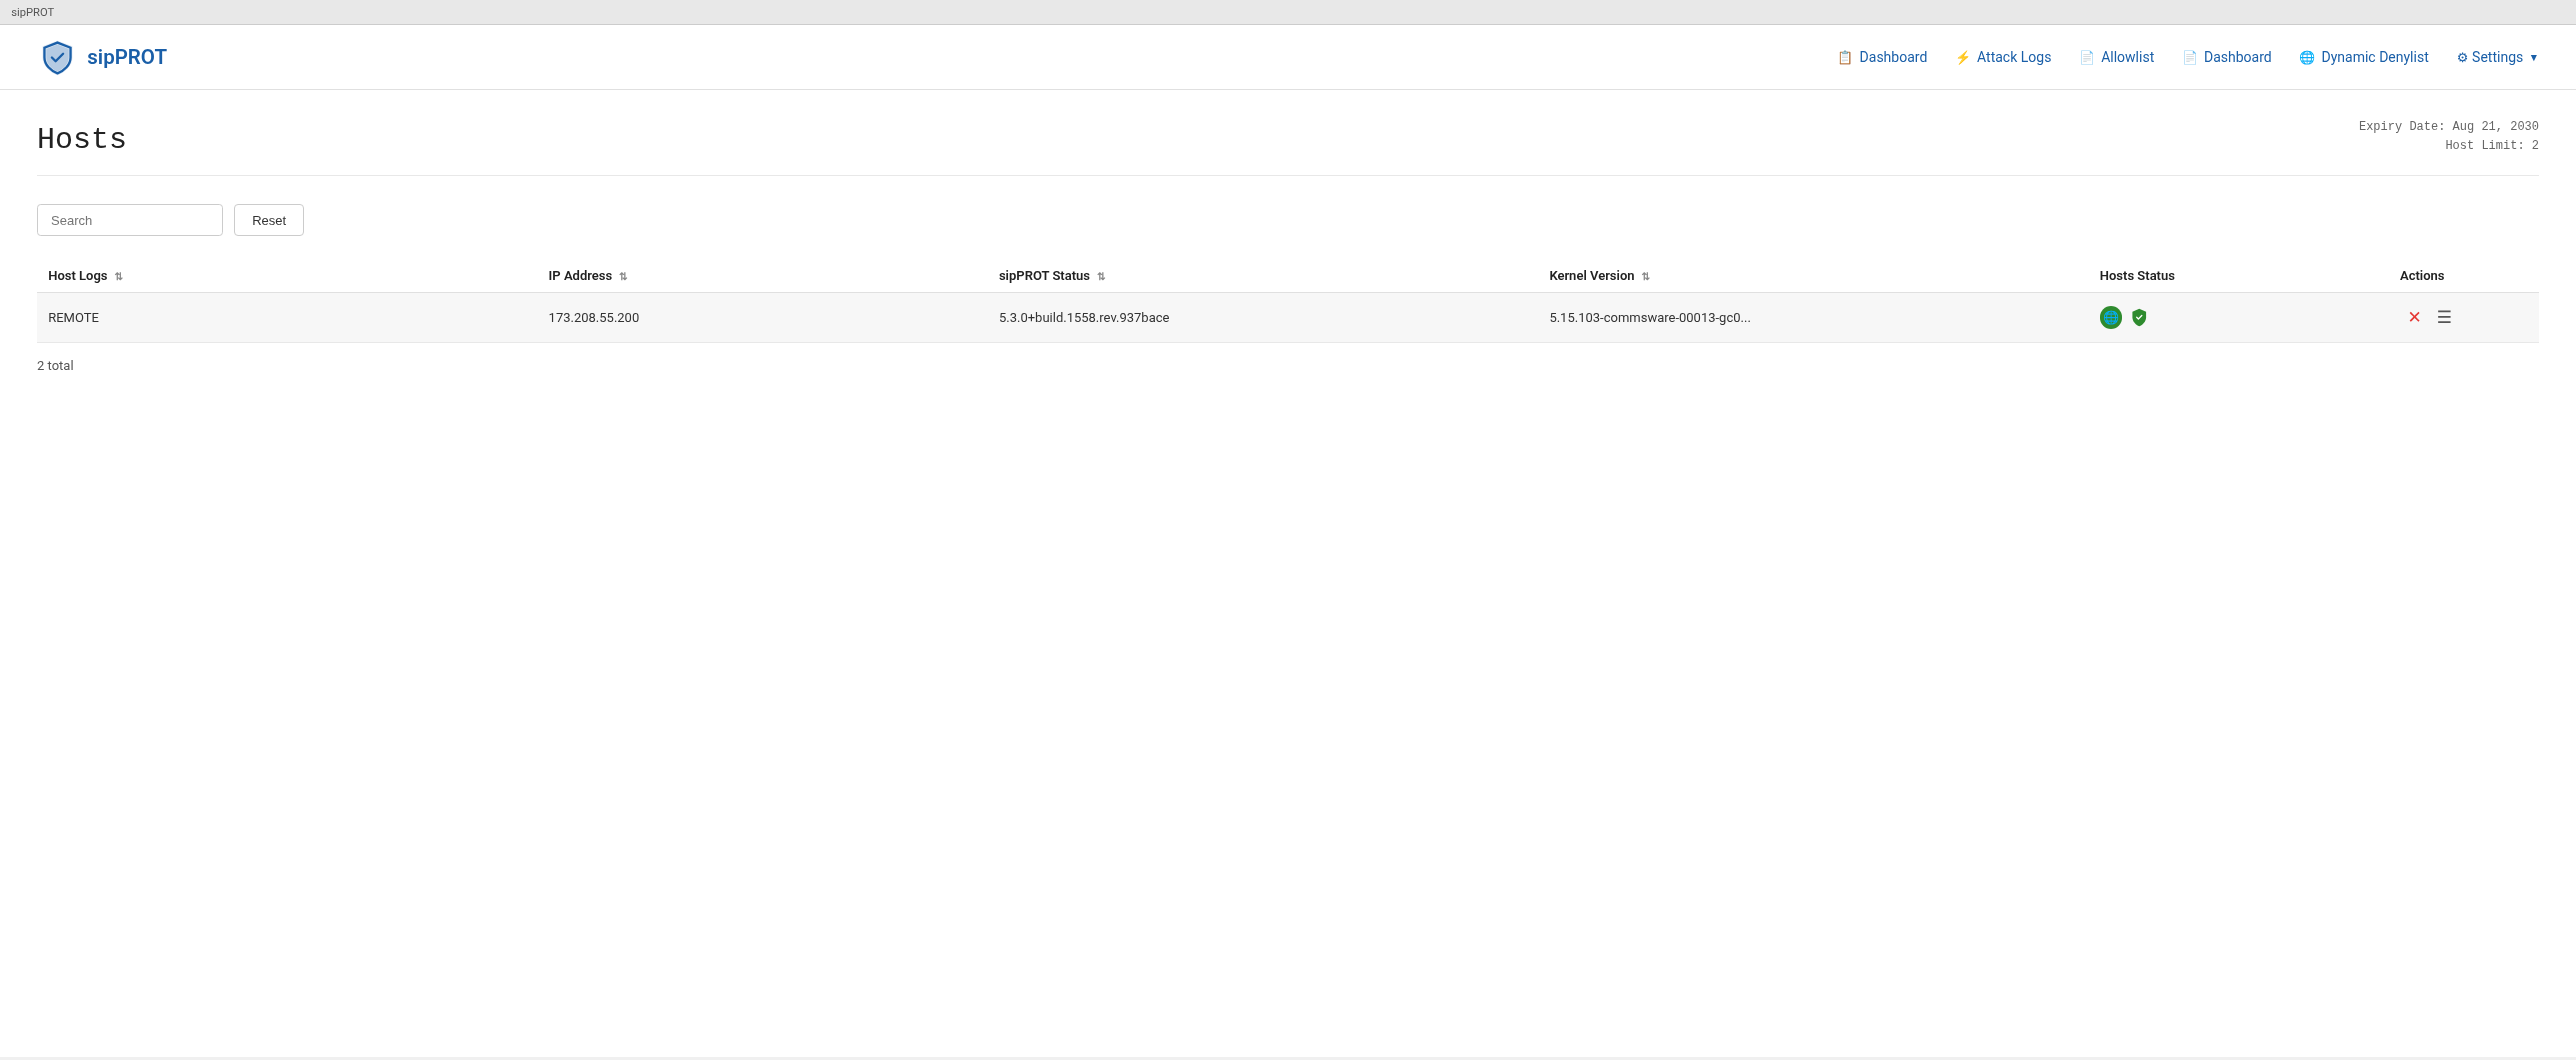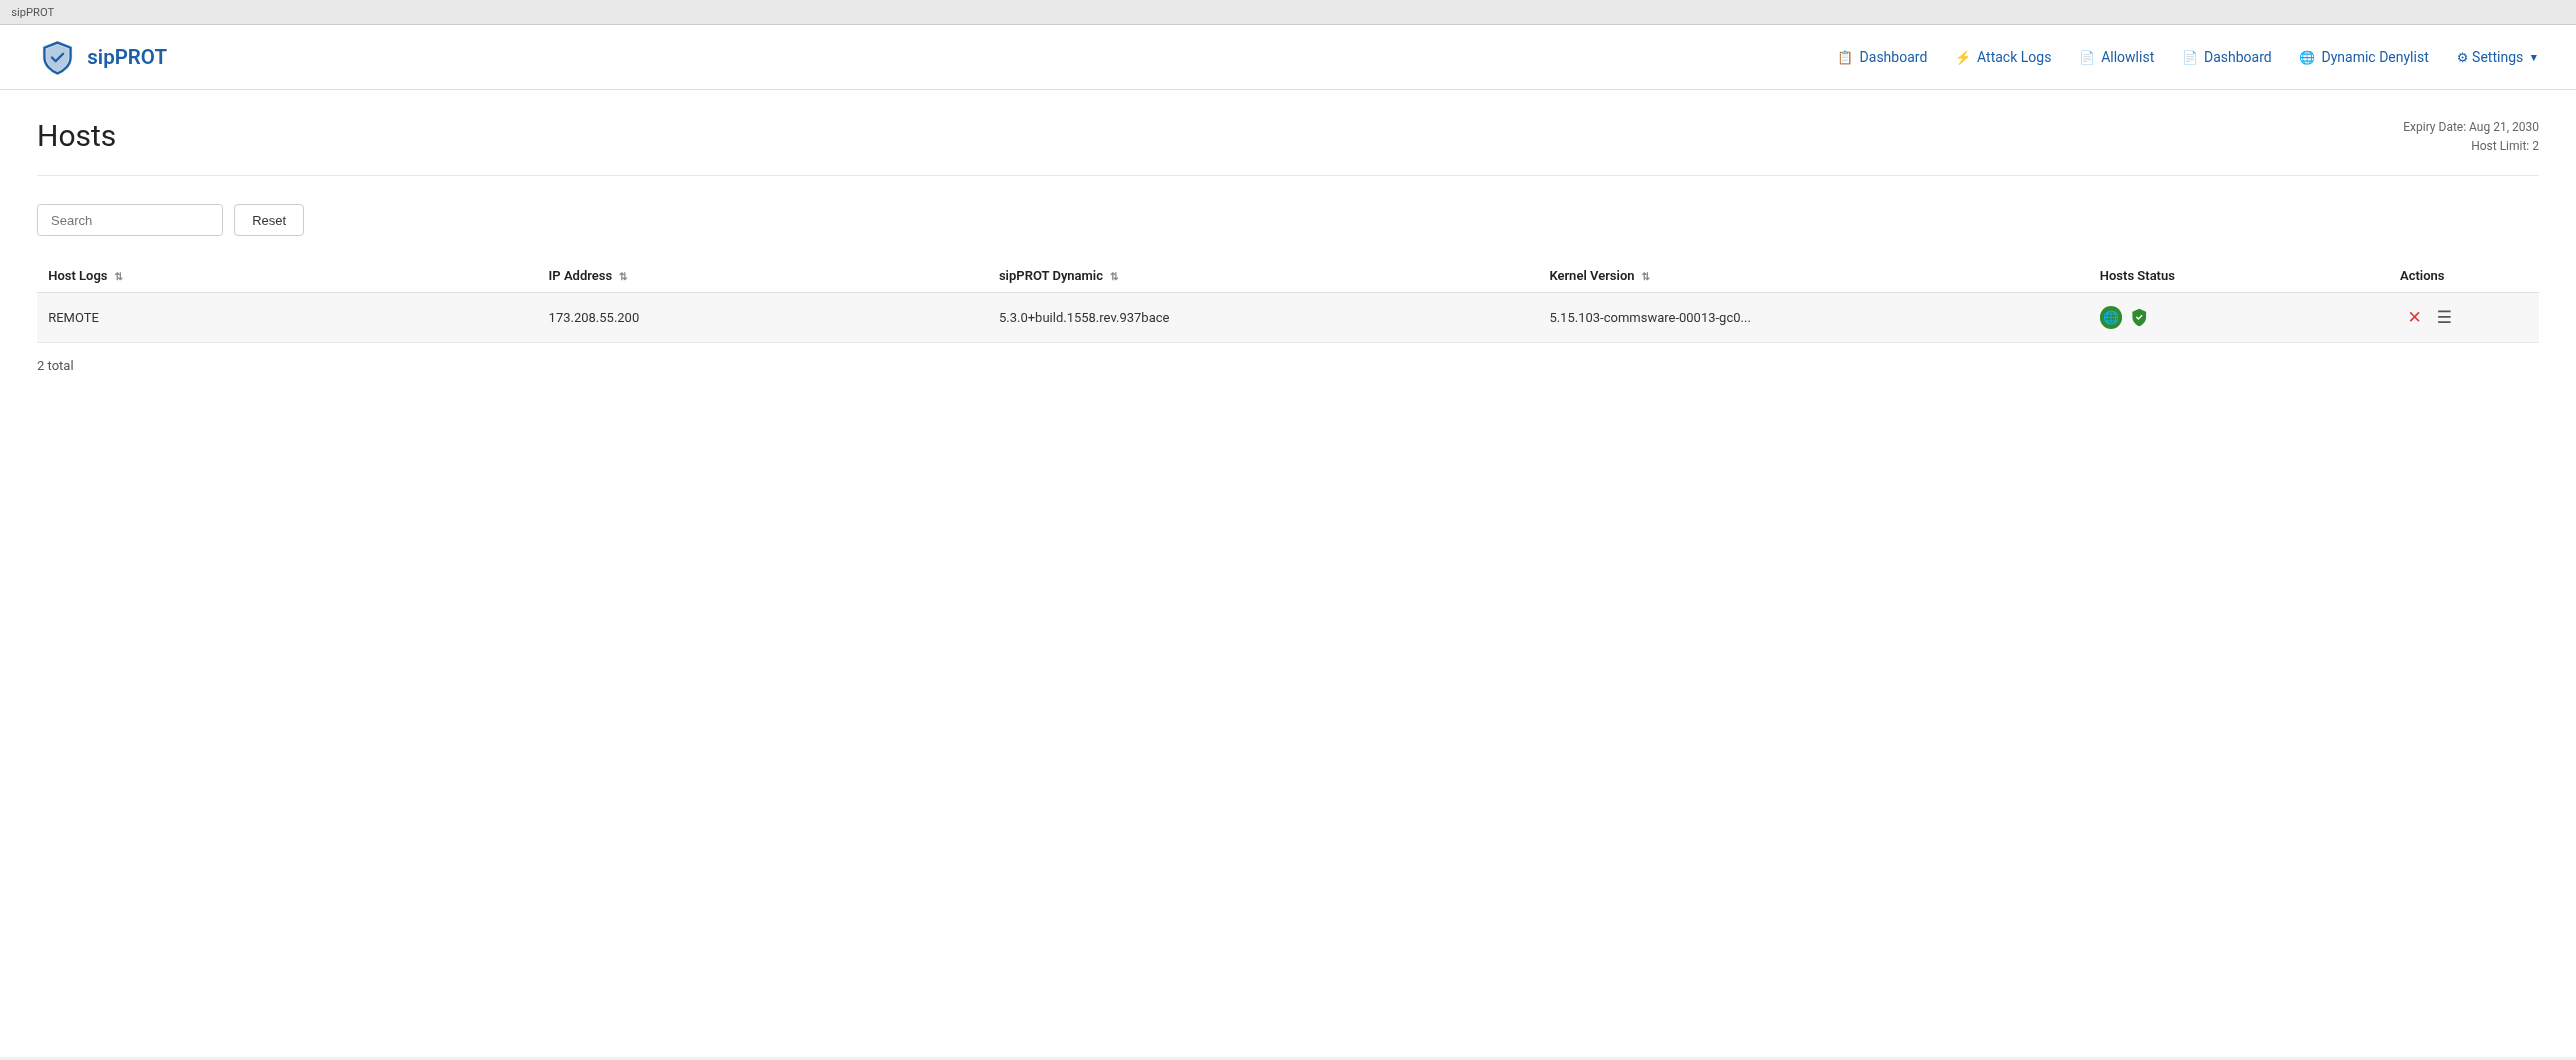--- a/index.html
+++ b/index.html
@@ -77,24 +77,25 @@
 
     
     .page-content {
       padding: 28px 37px;
       background: #fff;
     }
 
     .page-header {
       display: flex;
       justify-content: space-between;
-      align-items: flex-start;
+      align-items: flex-end;
       margin-bottom: 28px;
       padding-bottom: 18.7px;
       border-bottom: 0.9px solid #e8e8e8;
+      font-family: Liberation Mono, monospace;
     }
 
     .page-title {
       font-size: 30px;
       font-weight: 400;
       color: #222;
     }
 
     .license-info {
       text-align: right;
@@ -298,21 +299,21 @@
         <tr>
           <th class="col-hostname">
             <span>Host Logs</span>
             <span class="sort-icon">⇅</span>
           </th>
           <th class="col-ip">
             <span>IP Address</span>
             <span class="sort-icon">⇅</span>
           </th>
           <th class="col-version">
-            <span>sipPROT Dynamic</span>
+            <span>sipPROT Status</span>
             <span class="sort-icon">⇅</span>
           </th>
           <th class="col-kernel">
             <span>Kernel Version</span>
             <span class="sort-icon">⇅</span>
           </th>
           <th class="col-status">Hosts Status</th>
           <th class="col-actions">Actions</th>
         </tr>
       </thead>

